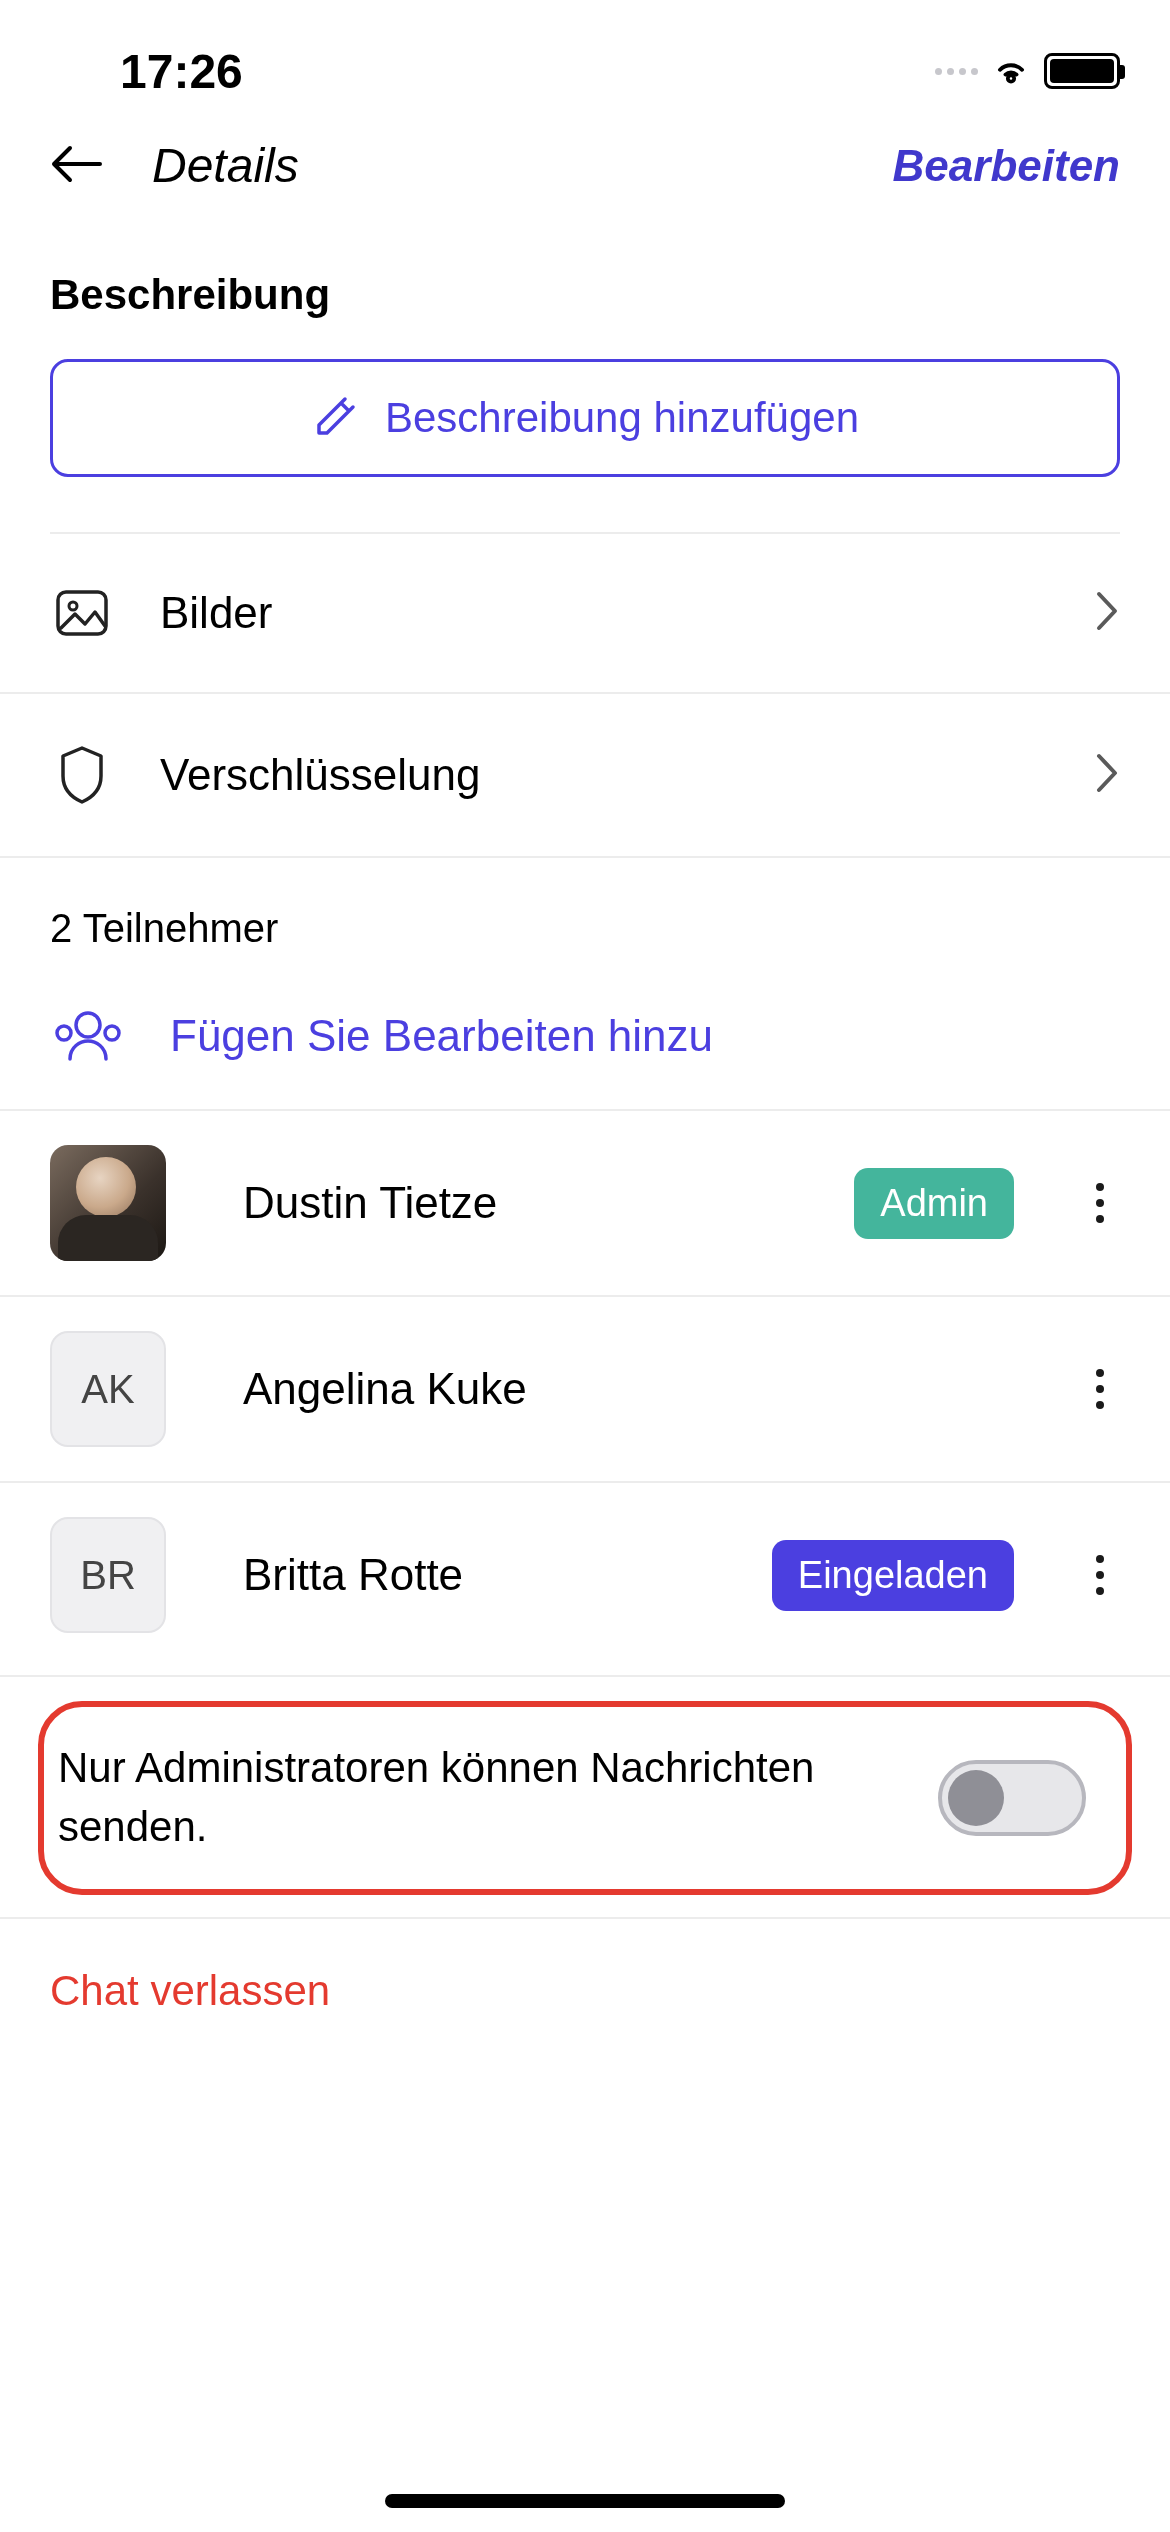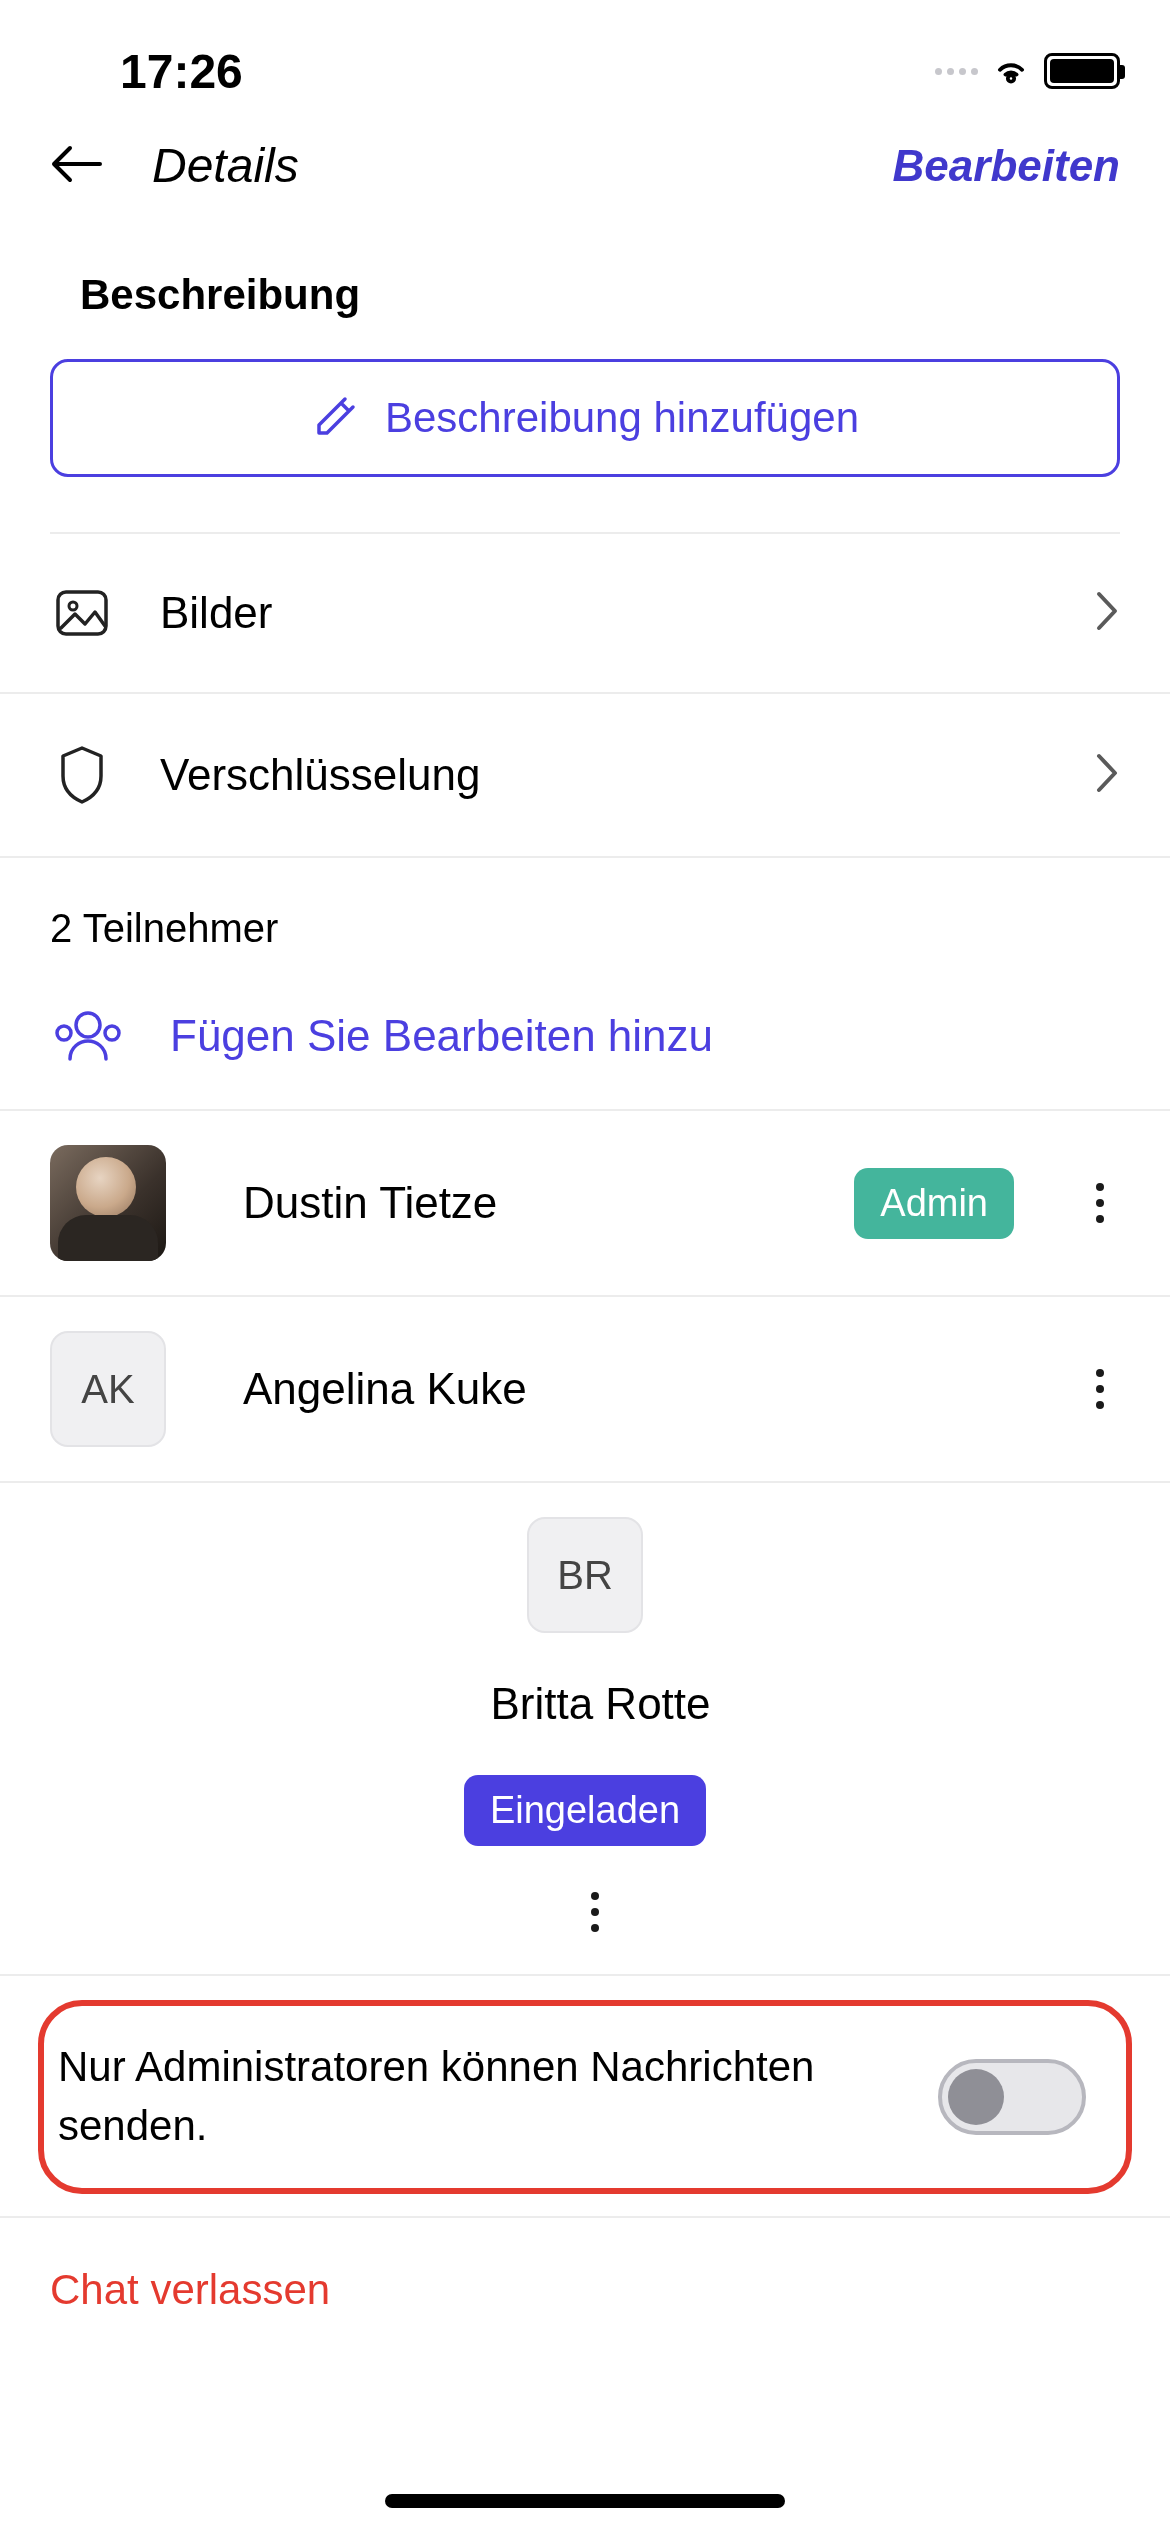--- a/index.html
+++ b/index.html
@@ -12,21 +12,21 @@
   .wifi-ic svg { width: 38px; height: 38px; }
   .battery { width: 76px; height: 36px; border: 3px solid #000; border-radius: 8px; position: relative; }
   .battery::after { content:""; position:absolute; right:-8px; top:9px; width:5px; height:14px; background:#000; border-radius:0 3px 3px 0; }
   .battery .fill { position:absolute; inset:3px; background:#000; border-radius:4px; }
 
   .navbar { display:flex; align-items:center; justify-content:space-between; padding: 18px 50px 18px 50px; font-style: italic; }
   .nav-left { display:flex; align-items:center; gap: 50px; }
   .nav-title { font-size: 48px; font-weight: 500; }
   .nav-edit { font-size: 44px; font-weight: 700; color:#4038cc; }
 
-  .section-label { font-size: 42px; font-weight: 600; padding: 60px 76px 30px 50px; margin-left: 30px; }
+  .section-label { font-size: 42px; font-weight: 600; padding: 60px 76px 30px 50px; }
 
   .add-desc-btn { margin: 10px 50px 55px 50px; border: 3px solid #4b3fe0; border-radius: 18px; height: 118px; display:flex; align-items:center; justify-content:center; gap: 28px; color:#4b3fe0; font-size: 42px; font-weight: 500; }
 
   .divider { height: 2px; background:#ececec; margin: 0 50px; }
   .full-divider { height: 2px; background:#ececec; }
 
   .row { display:flex; align-items:center; padding: 50px 50px; border-bottom: 2px solid #ececec; }
   .row .row-icon { width: 64px; display:flex; align-items:center; justify-content:center; margin-right: 46px; }
   .row .row-label { font-size: 44px; font-weight: 500; flex: 1; }
   .row .chev { color:#5a5a5a; }
@@ -162,21 +162,21 @@
   <div class="member">
     <div class="avatar">AK</div>
     <div class="member-name">Angelina Kuke</div>
     <div class="more">
         <span></span>
         <span></span>
         <span></span>
       </div>
   </div>
 
-  <div class="member" style="border-bottom:none;flex-direction:column;">
+  <div class="member" style="border-bottom:none;">
     <div class="avatar">BR</div>
     <div class="member-name">Britta Rotte</div>
     <div class="badge invited">Eingeladen</div>
     <div class="more">
         <span></span>
         <span></span>
         <span></span>
       </div>
   </div>
 

